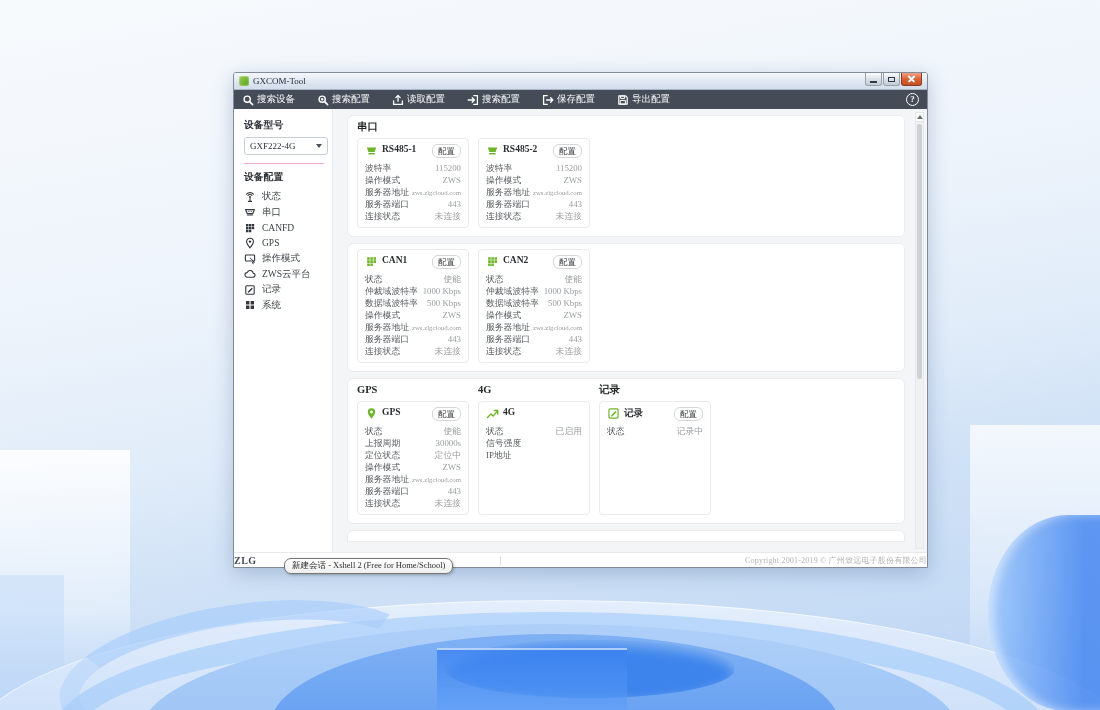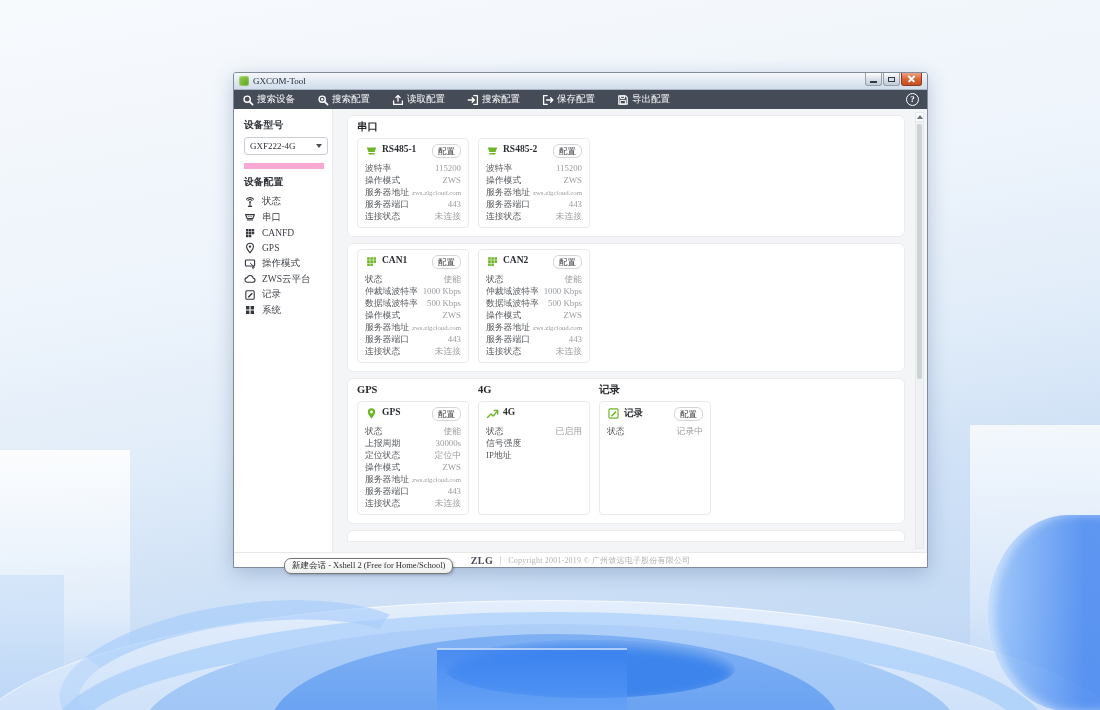--- a/index.html
+++ b/index.html
@@ -66,21 +66,21 @@
   #toolbar-items { display:flex; gap:22px; }
   .tb-item { display:flex; align-items:center; gap:3px; color:#fff; cursor:default; }
   .tb-label { font-size:9.5px; color:#fff; }
   .help { margin-left:auto; width:13px; height:13px; border:1.2px solid #fff; border-radius:50%;
           display:flex; align-items:center; justify-content:center; }
   .help-q { font-size:9px; font-weight:bold; color:#fff; line-height:1; }
 
   .wbody { display:flex; flex:1; min-height:0; }
   .sidebar { width:99px; flex:none; background:#fff; border-right:1px solid #e6e8ea; padding:8px 0 0 10px; }
   .sb-label { font-size:9.8px; font-weight:bold; color:#2e3237; margin:2px 0 5px; }
-  .sb-label.cfg { margin-top:3px; border-top:6px solid #f9a8d4; padding-top:7px; width:80px; }
+  .sb-label.cfg { margin-top:3px; border-top:1px solid #f9a8d4; padding-top:7px; width:80px; }
   .select { width:84px; height:18px; border:1px solid #c9ced5; border-radius:3px; background:#fff;
             display:flex; align-items:center; justify-content:space-between; padding:0 5px;
             margin-bottom:8px; font-size:9px; color:#2e3237; }
   .caret { width:0; height:0; border-left:3.5px solid transparent; border-right:3.5px solid transparent;
            border-top:4.5px solid #4a4e55; }
   #sidebar-items { display:flex; flex-direction:column; }
   .side-item { display:flex; align-items:center; gap:6px; height:15.5px; }
   .side-label { font-size:9.5px; color:#3c4046; white-space:nowrap; }
 
   .content { flex:1; position:relative; background:#f4f5f6; padding:6px 22px 0 14px; overflow:hidden; }
@@ -108,21 +108,21 @@
 
   .scrollbar { position:absolute; top:3px; right:3px; bottom:3px; width:9px;
                background:#f0f1f2; border:1px solid #e7e8e9; }
   .sb-btn { height:9px; background:#fafbfb; border-bottom:1px solid #e2e3e4;
             display:flex; align-items:center; justify-content:center; }
   .tri-up { width:0; height:0; border-left:3px solid transparent; border-right:3px solid transparent;
             border-bottom:4px solid #6b7075; }
   .sb-thumb { position:absolute; top:11px; left:1px; width:5px; height:255px; background:#ced1d5; border-radius:2px; }
 
   .footer { height:15px; flex:none; background:#fff; border-top:1px solid #e9e9e9;
-            display:flex; align-items:center; justify-content:center; gap:7px; }
+            display:flex; align-items:center; justify-content:space-between; gap:7px; }
   .zlg { font-size:10px; font-weight:bold; letter-spacing:.5px; color:#454b55; }
   .fdiv { width:1px; height:9px; background:#dcdcdc; }
   .copy { font-size:8px; color:#b3b3b3; letter-spacing:.2px; }
 
   .tooltip { position:absolute; left:50px; bottom:-7px; z-index:60; white-space:nowrap;
              background:linear-gradient(180deg,#ffffff,#efefee); border:1px solid #767676;
              border-radius:7px; padding:1px 7px; font-size:8.5px; color:#2e2e2e;
              box-shadow:1px 1px 3px rgba(0,0,0,.25); }
 </style>
 </head>

